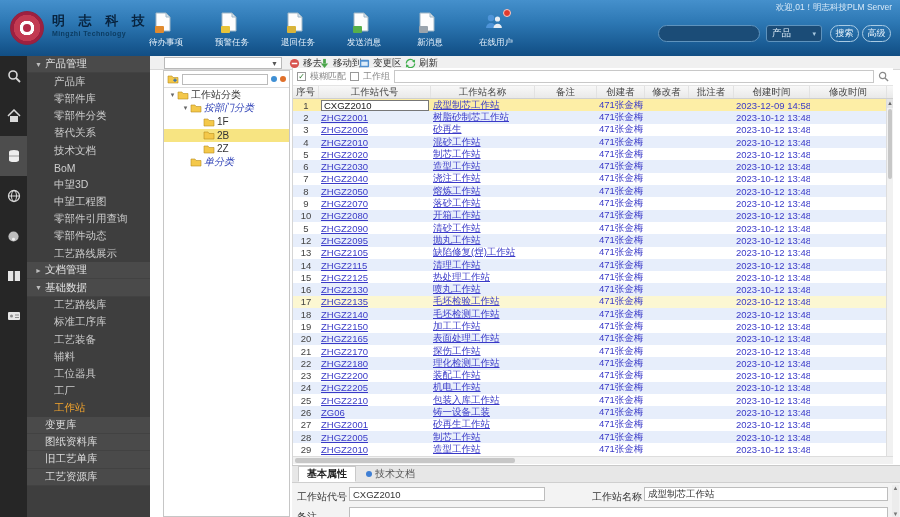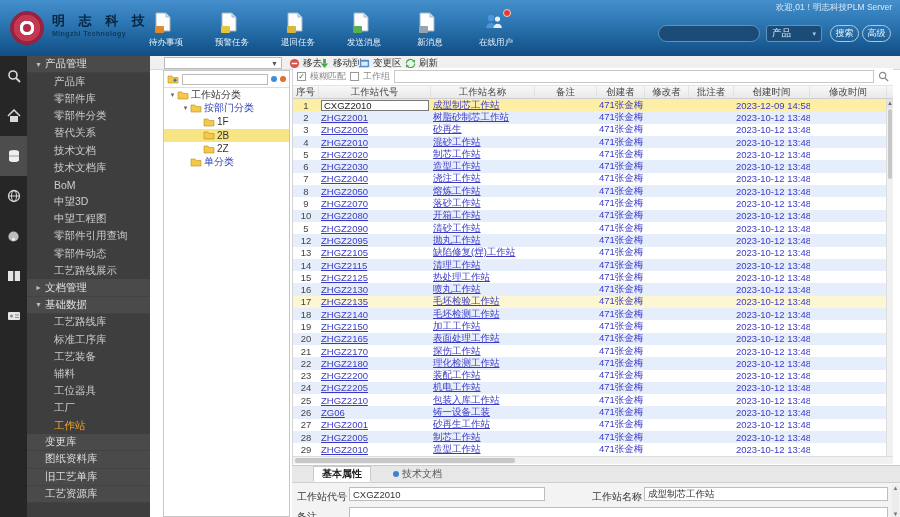--- a/index.html
+++ b/index.html
@@ -50,21 +50,21 @@
   .cbtn{position:absolute;top:0;height:14px;display:flex;align-items:center;gap:3px;font-size:9.5px;color:#333;cursor:pointer;padding:0 3px;}
   .csep{position:absolute;top:2px;height:10px;width:1px;background:#c9c9c9;}
   
   .tree{position:absolute;left:13px;top:14px;width:127px;height:447px;border:1px solid #c6c6c6;background:#fff;}
   .tree-hd{height:17px;border-bottom:1px solid #ddd;display:flex;align-items:center;padding:0 3px;gap:3px;}
   .tree-input{flex:1;height:11px;border:1px solid #bbb;background:#fff;}
   .dot{width:6px;height:6px;border-radius:50%;}
   .tnode{height:13.5px;display:flex;align-items:center;font-size:10px;cursor:pointer;white-space:nowrap;}
   .tnode .tarr{width:9px;font-size:7px;color:#666;text-align:center;}
   .tnode .lbl{margin-left:2px;}
-  .tnode.c-blue .lbl{color:#2b3eb5;}
+  .tnode.c-blue .lbl{color:#2b3eb5;font-style:italic;}
   .tnode.c-dark .lbl{color:#333;}
   .tnode.sel{background:#f7e482;}
   
   .tpanel{position:absolute;left:142px;top:12px;width:601px;height:397px;border-left:1px solid #d5d5d5;background:#fff;}
   .frow{height:18px;display:flex;align-items:center;gap:4px;padding:0 4px;border-bottom:1px solid #e4e4e4;}
   .cb{width:9px;height:9px;border:1px solid #999;background:#fff;font-size:8px;line-height:8px;color:#2c7a2c;text-align:center;cursor:pointer;}
   .cb-lb{font-size:9px;color:#8a8a8a;}
   .f-input{flex:1;height:13px;border:1px solid #c8c8c8;background:#fff;}
   .thead{height:13px;display:flex;background:linear-gradient(180deg,#f8f8f8,#e9e9e9);border-bottom:1px solid #cfcfcf;}
   .th{font-size:9.5px;color:#444;display:flex;align-items:center;justify-content:center;
@@ -80,21 +80,21 @@
   .td.blue{color:#3a3ac8;}
   .editbox{width:100%;height:11px;border:1px solid #777;background:#fff;font-size:9.5px;color:#222;
     display:flex;align-items:center;padding:0 2px;}
   .vscroll{position:absolute;right:0px;top:31px;width:7px;height:357px;background:#f1f1f1;border-left:1px solid #ddd;}
   .vscroll .up{height:9px;background:#e4e4e4;color:#666;font-size:6px;text-align:center;line-height:9px;cursor:pointer;}
   .vscroll .thumb{margin:1px 1px;height:70px;background:#c7c7c7;border-radius:2px;cursor:pointer;}
   .hscroll{height:8px;background:#f1f1f1;border-top:1px solid #ddd;position:relative;}
   .hscroll .thumb{position:absolute;left:2px;top:1px;width:220px;height:5px;background:#c7c7c7;border-radius:2px;cursor:pointer;}
   
   .bpanel{position:absolute;left:142px;top:409px;width:608px;height:52px;background:#f3f3f3;border-top:1px solid #c9c9c9;}
-  .btabs{height:17px;display:flex;align-items:flex-end;gap:14px;padding-left:21px;background:#e7e7e7;border-bottom:1px solid #cfcfcf;}
+  .btabs{height:17px;display:flex;align-items:flex-end;gap:2px;padding-left:6px;background:#e7e7e7;border-bottom:1px solid #cfcfcf;}
   .btab{height:16px;display:flex;align-items:center;gap:3px;padding:0 8px;font-size:10px;color:#555;cursor:pointer;}
   .btab.active{background:#fff;border:1px solid #c9c9c9;border-bottom:1px solid #fff;font-weight:bold;color:#222;}
   .btab .tdot{width:6px;height:6px;border-radius:50%;background:#3f7fd4;}
   .bfield-lb{position:absolute;font-size:10px;color:#333;}
   .bfield-in{position:absolute;height:14px;background:#fff;border:1px solid #bdbdbd;font-size:9.5px;color:#333;
     display:flex;align-items:center;padding:0 3px;}
   .bscroll{position:absolute;right:1px;top:19px;width:7px;height:32px;background:#ececec;font-size:6px;color:#777;
     display:flex;flex-direction:column;justify-content:space-between;text-align:center;cursor:pointer;}
   svg{display:block;}
 </style>
@@ -236,21 +236,20 @@
   <div class="sidebar" id="sidebar">
       <div class="sb-group">
         <span class="arr">▼</span>
         <span>产品管理</span>
       </div>
       <div class="sb-item">产品库</div>
       <div class="sb-item">零部件库</div>
       <div class="sb-item">零部件分类</div>
       <div class="sb-item">替代关系</div>
       <div class="sb-item">技术文档</div>
-      <div class="sb-item">技术文档库</div>
       <div class="sb-item">BoM</div>
       <div class="sb-item">中望3D</div>
       <div class="sb-item">中望工程图</div>
       <div class="sb-item">零部件引用查询</div>
       <div class="sb-item">零部件动态</div>
       <div class="sb-item">工艺路线展示</div>
       <div class="sb-group">
         <span class="arr">►</span>
         <span>文档管理</span>
       </div>

